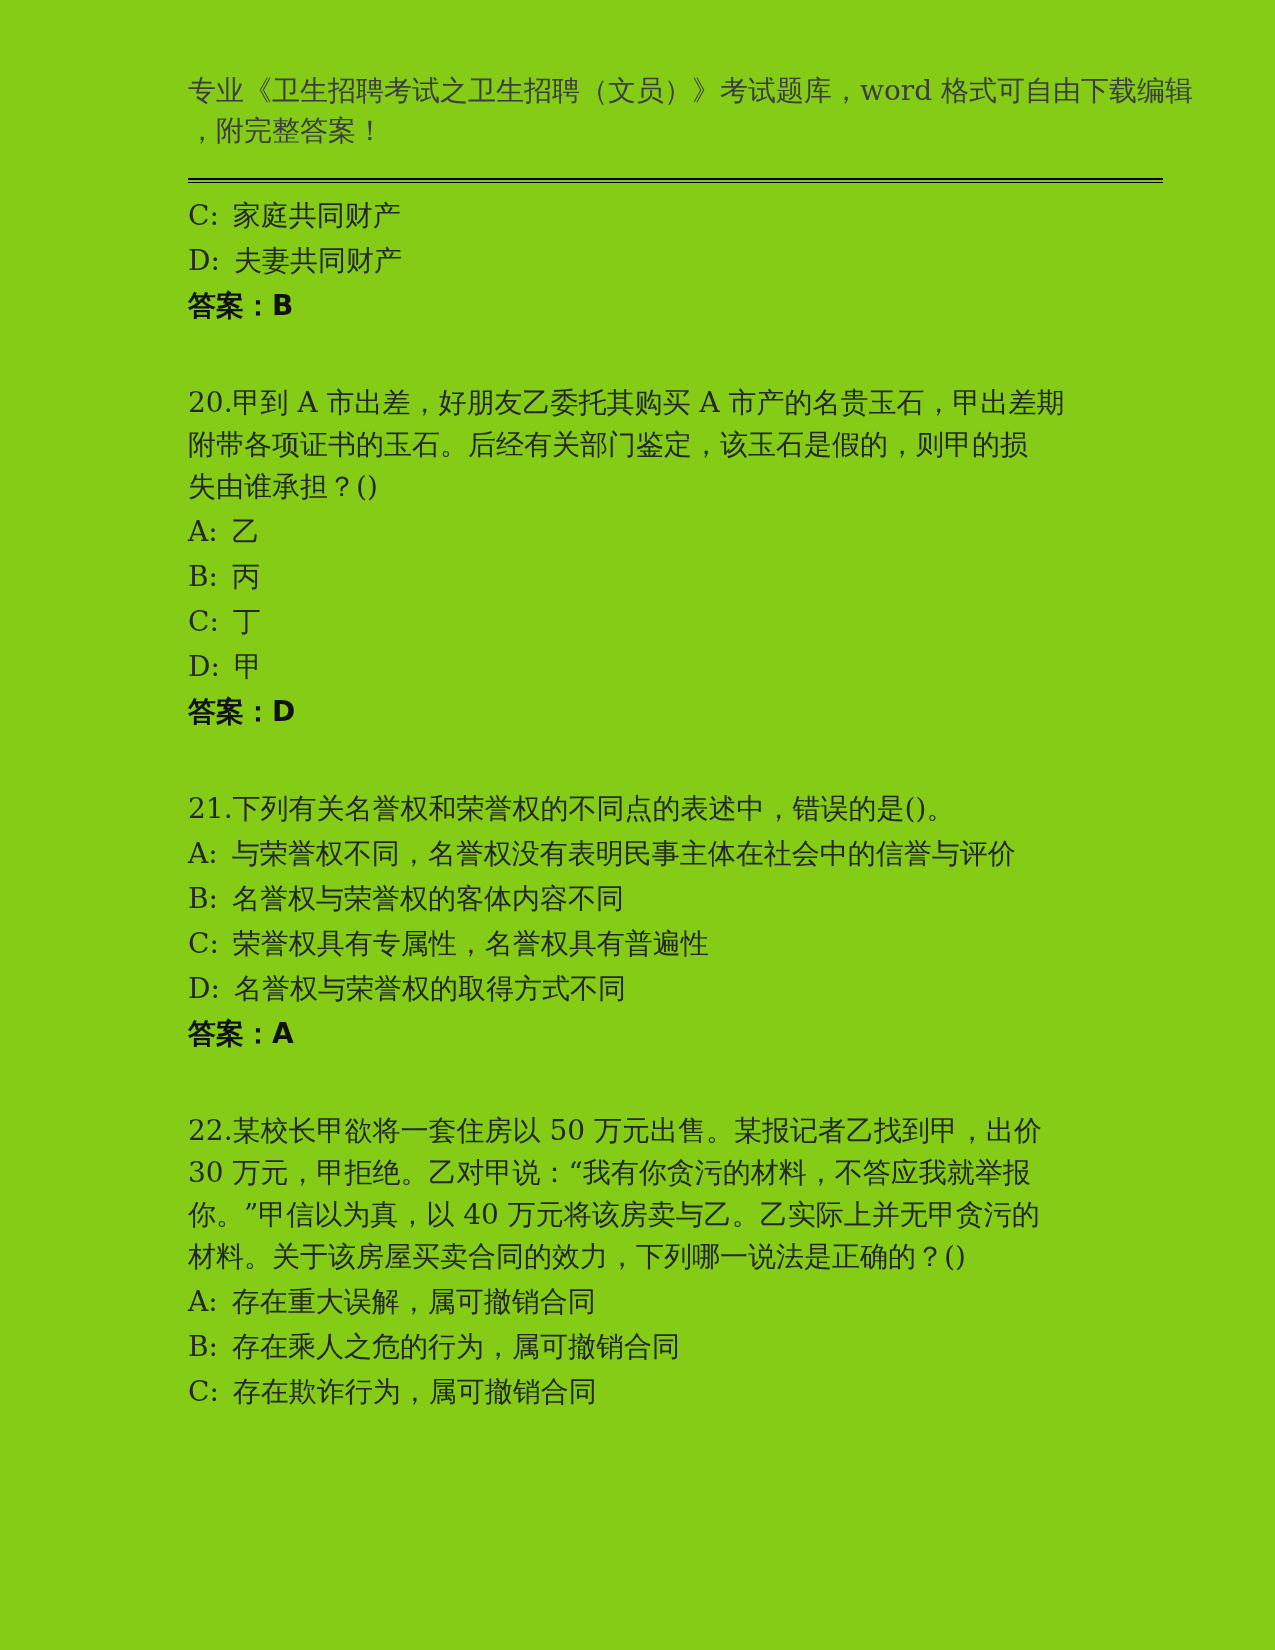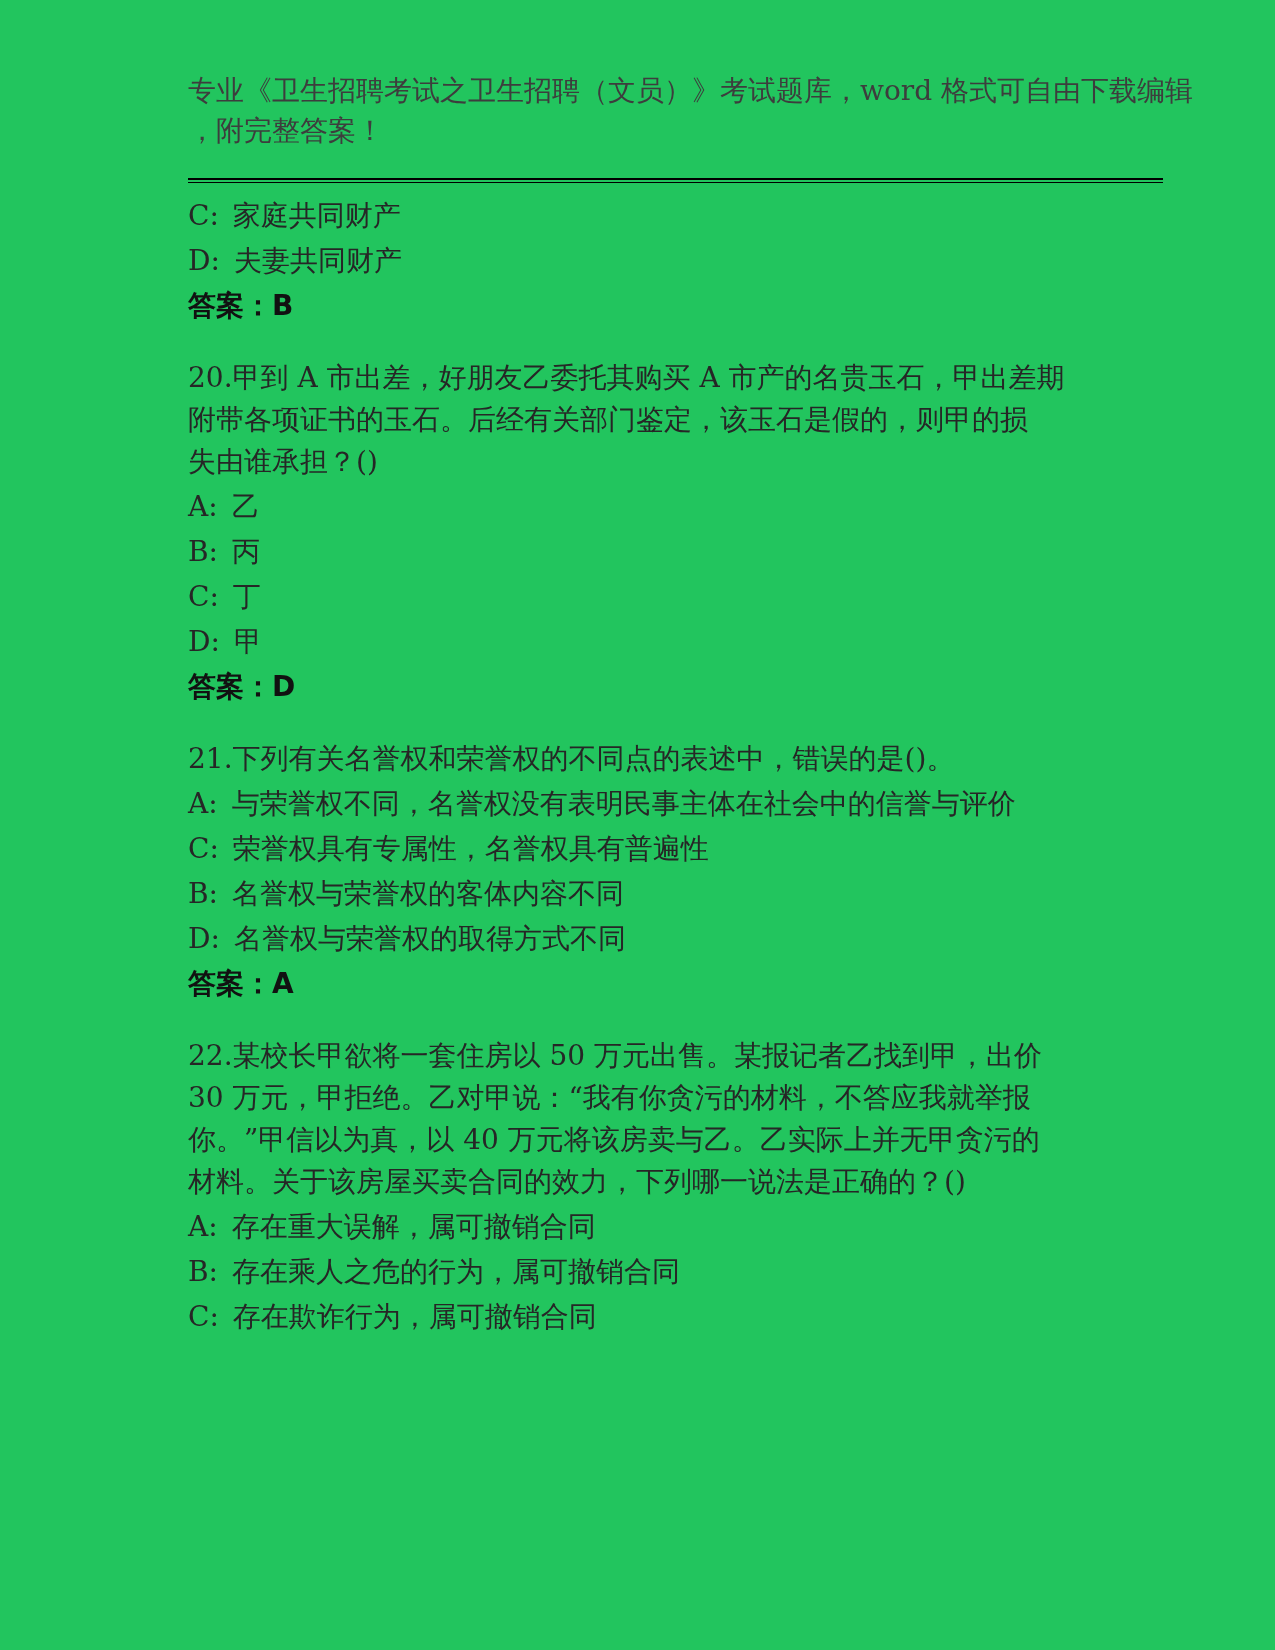--- a/index.html
+++ b/index.html
@@ -4,21 +4,21 @@
 <style>
   html, body {
     margin: 0;
     padding: 0;
     background: #ffffff;
   }
   .doc {
     position: relative;
     width: 1275px;
     height: 1650px;
-    background: #22c55e;
+    background: #84cc16;
     overflow: hidden;
     font-family: "DejaVu Serif", "Liberation Serif", serif;
     color: #262626;
   }
   .header {
     padding: 71px 100px 0 188px;
     font-size: 28px;
     line-height: 40px;
     color: #3d3d3d;
   }
@@ -39,21 +39,21 @@
   .para {
     line-height: 42px;
     margin: 0 0 3px 0;
     white-space: pre;
   }
   .qline {
     line-height: 42px;
     white-space: pre;
   }
   .question {
-    margin-top: 30px;
+    margin-top: 55px;
     margin-bottom: 3px;
   }
   .opt-text { margin-left: 14px; }
   .answer {
     font-family: "DejaVu Sans", "Liberation Sans", sans-serif;
     font-weight: bold;
     color: #111111;
   }
 </style>
 </head>
@@ -82,22 +82,22 @@
     <div class="para"><span>A:</span><span class="opt-text">乙</span></div>
     <div class="para"><span>B:</span><span class="opt-text">丙</span></div>
     <div class="para"><span>C:</span><span class="opt-text">丁</span></div>
     <div class="para"><span>D:</span><span class="opt-text">甲</span></div>
     <div class="para answer">答案：D</div>
 
     <div class="question">
       <div class="qline">21.下列有关名誉权和荣誉权的不同点的表述中，错误的是()。</div>
     </div>
     <div class="para"><span>A:</span><span class="opt-text">与荣誉权不同，名誉权没有表明民事主体在社会中的信誉与评价</span></div>
+    <div class="para"><span>B:</span><span class="opt-text">名誉权与荣誉权的客体内容不同</span></div>
     <div class="para"><span>C:</span><span class="opt-text">荣誉权具有专属性，名誉权具有普遍性</span></div>
-    <div class="para"><span>B:</span><span class="opt-text">名誉权与荣誉权的客体内容不同</span></div>
     <div class="para"><span>D:</span><span class="opt-text">名誉权与荣誉权的取得方式不同</span></div>
     <div class="para answer">答案：A</div>
 
     <div class="question">
       <div class="qline">22.某校长甲欲将一套住房以 50 万元出售。某报记者乙找到甲，出价</div>
       <div class="qline">30 万元，甲拒绝。乙对甲说：“我有你贪污的材料，不答应我就举报</div>
       <div class="qline">你。”甲信以为真，以 40 万元将该房卖与乙。乙实际上并无甲贪污的</div>
       <div class="qline">材料。关于该房屋买卖合同的效力，下列哪一说法是正确的？()</div>
     </div>
     <div class="para"><span>A:</span><span class="opt-text">存在重大误解，属可撤销合同</span></div>

